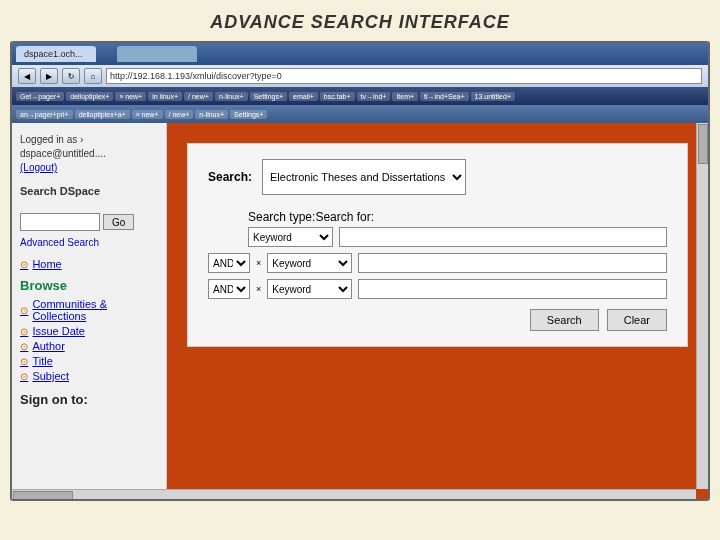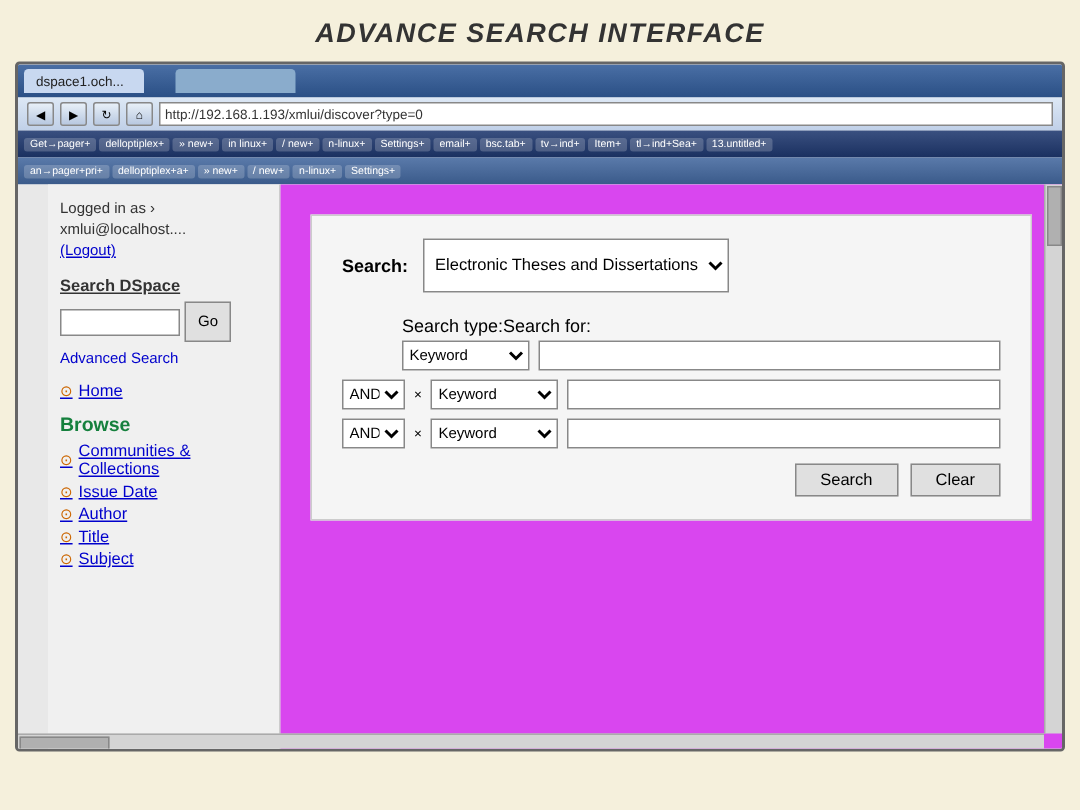--- a/index.html
+++ b/index.html
@@ -154,41 +154,40 @@
     .logout-link {
       color: #0000cc;
       text-decoration: underline;
       cursor: pointer;
     }
 
     .search-dspace-label {
       font-weight: bold;
       font-size: 11px;
       color: #333;
-      margin-bottom: 4px;
-      text-decoration: underline;
+      margin-bottom: 16px;
     }
 
     .search-row {
       display: flex;
       align-items: center;
       gap: 3px;
       margin-bottom: 6px;
     }
 
     .search-input-small {
       width: 80px;
       height: 18px;
       border: 1px solid #888;
       font-size: 10px;
       padding: 0 3px;
     }
 
     .go-btn {
-      height: 27px;
+      height: 16px;
       padding: 0 8px;
       background: #e0e0e0;
       border: 1px solid #888;
       font-size: 10px;
       cursor: pointer;
     }
 
     .advanced-search-link {
       color: #0000cc;
       cursor: pointer;
@@ -223,21 +222,21 @@
     .sign-on-label {
       font-weight: bold;
       font-size: 13px;
       color: #222;
       margin-top: 10px;
     }
 
     
     .main-content {
       flex: 1;
-      background: #d946ef;
+      background: #c2410c;
       padding: 15px 20px;
       overflow: auto;
     }
 
     .search-panel {
       border: 1px solid #ccc;
       background: #f5f5f5;
       padding: 15px 20px;
       margin-top: 5px;
     }
@@ -410,27 +409,27 @@
 
   <div class="toolbar-strip2">
     <div class="toolbar-btn">an→pager+pri+</div>
     <div class="toolbar-btn">delloptiplex+a+</div>
     <div class="toolbar-btn">» new+</div>
     <div class="toolbar-btn">/ new+</div>
     <div class="toolbar-btn">n-linux+</div>
     <div class="toolbar-btn">Settings+</div>
   </div>
 
-  <div class="browser-content" style="position:relative;padding-left:20px;">
+  <div class="browser-content" style="position:relative;">
 
     <div class="sidebar">
       <div class="logged-in-info">
         <span>Logged in as</span>
         <span class="arrow-right"> ›</span><br>
-        <span>xmlui@localhost....</span><br>
+        <span>dspace@untitled....</span><br>
         <span class="logout-link">(Logout)</span>
       </div>
 
       <div class="search-dspace-label">Search DSpace</div>
       <div class="search-row">
         <input class="search-input-small" type="text" style="">
         <button class="go-btn">Go</button>
       </div>
       <a class="advanced-search-link">Advanced Search</a>
 
@@ -459,20 +458,21 @@
       <div class="sidebar-nav-item">
         <span class="bullet-arrow">⊙</span>
         <span>Title</span>
       </div>
 
       <div class="sidebar-nav-item">
         <span class="bullet-arrow">⊙</span>
         <span>Subject</span>
       </div>
 
+      <div class="sign-on-label">Sign on to:</div>
     </div>
 
     <div class="main-content">
       <div class="search-panel">
 
         <div class="search-header-row">
           <span class="search-label">Search:</span>
           <select class="collection-select"><option>Electronic Theses and Dissertations</option></select>
         </div>
 

